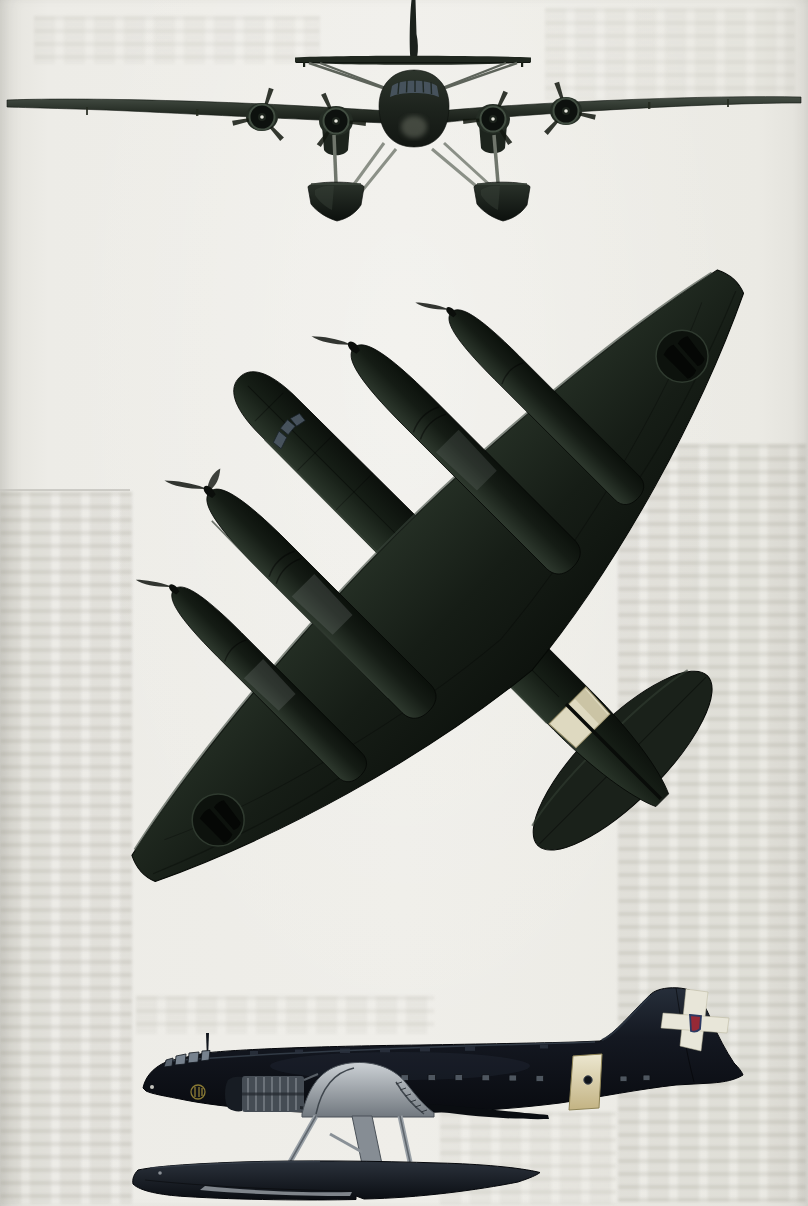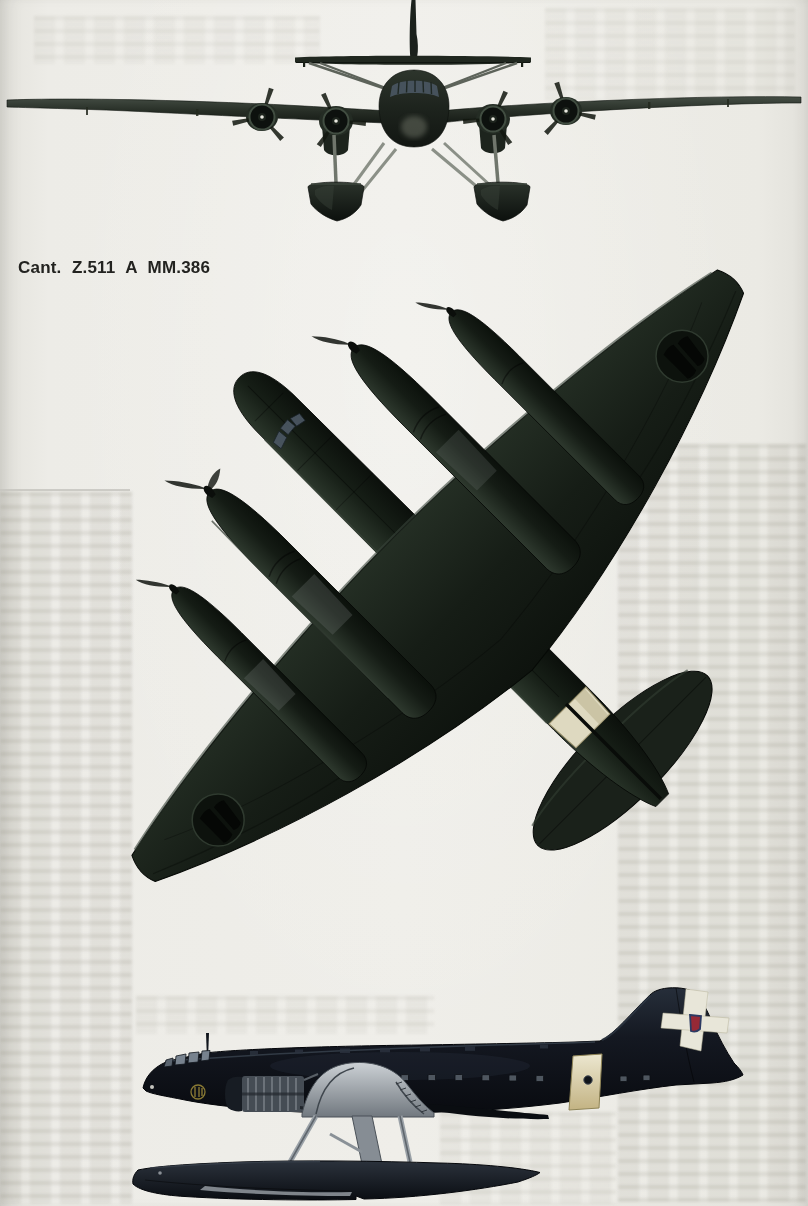--- a/index.html
+++ b/index.html
@@ -180,21 +180,20 @@
         <path d="M399,82 L398,94"></path>
           <path d="M407,80.5 L406.5,92.5"></path>
           <path d="M415,80 L415,92"></path>
           <path d="M423,80.5 L423.5,92.5"></path>
           <path d="M431,82 L431.5,94"></path>
       </g>
     </g>
   </svg>
 
   <div class="caption">
-    <div>Cant. Z.511 A MM.386</div>
   </div>
 
   <svg class="top-view" width="808" height="712" viewBox="0 0 808 712">
     <defs>
       <linearGradient id="gTFus" x1="-30" y1="0" x2="30" y2="0" gradientUnits="userSpaceOnUse">
         <stop offset="0" stop-color="#2e3a2e"></stop>
           <stop offset="0.5" stop-color="#161e16"></stop>
           <stop offset="1" stop-color="#0a0e0a"></stop>
       </linearGradient>
       <linearGradient id="gTWing" x1="0" y1="-90" x2="0" y2="100" gradientUnits="userSpaceOnUse">

